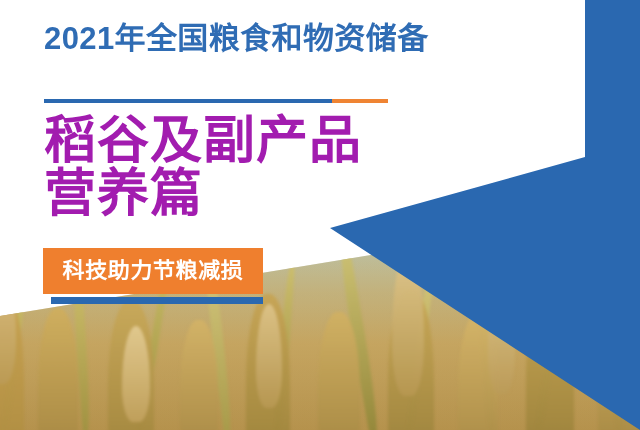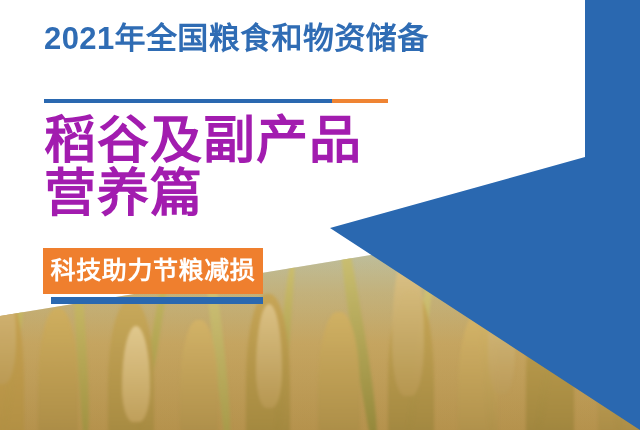--- a/index.html
+++ b/index.html
@@ -134,21 +134,21 @@
     left: 43px;
     top: 248px;
     width: 220px;
   }
   .badge-body {
     background: #ef7f2e;
     padding: 9px 0 10px 0;
   }
   .badge-line {
     color: #ffffff;
-    font-size: 25px;
+    font-size: 22px;
     font-weight: 700;
     line-height: 27px;
     letter-spacing: 0.6px;
     text-align: center;
     white-space: nowrap;
   }
   .badge-underline {
     height: 7px;
     background: #2a68b0;
     margin: 3px 0 0 8px;

